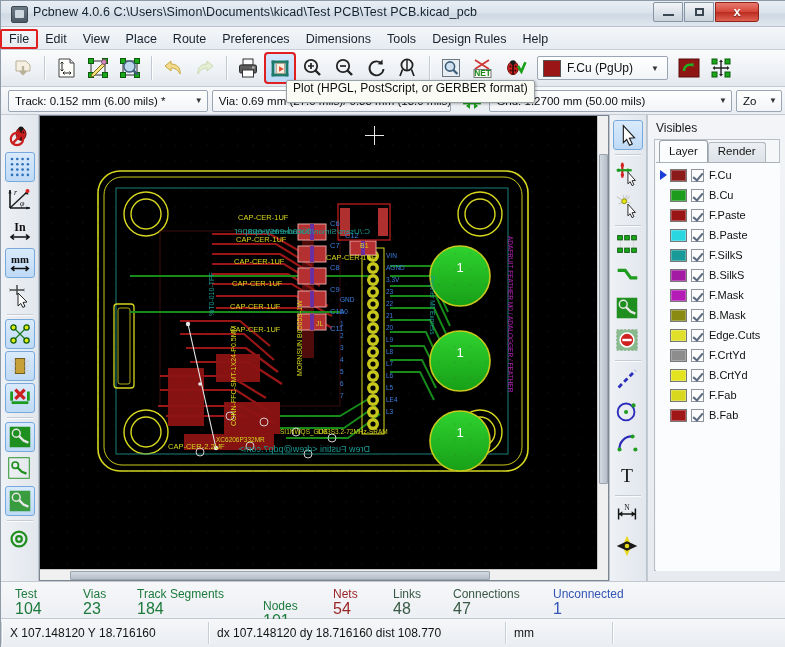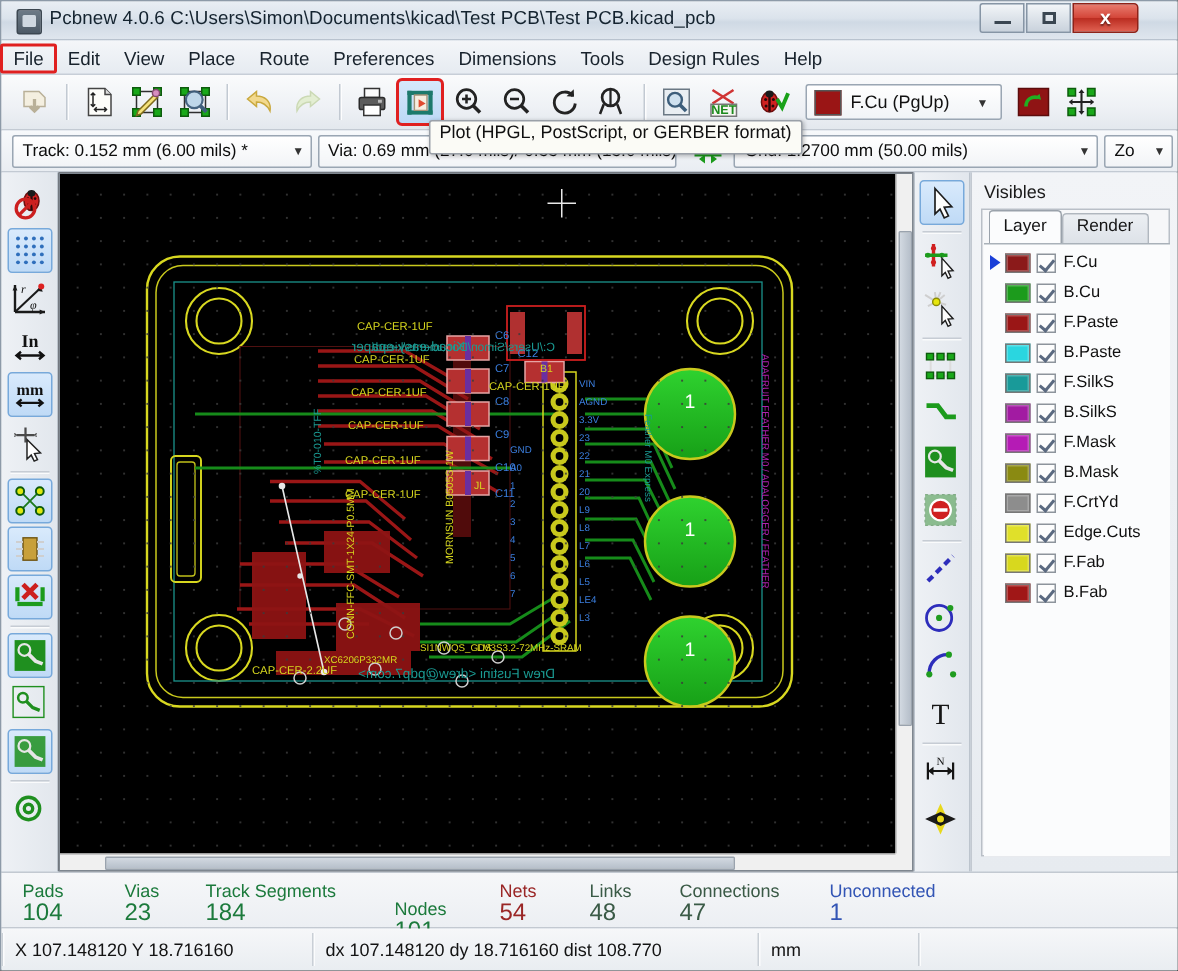--- a/index.html
+++ b/index.html
@@ -939,50 +939,56 @@
             <span class="lbl">F.Mask</span>
           </div>
           <div class="lrow">
             <span class="sel"></span>
             <span class="swatch" style="background: rgb(138, 138, 18);"></span>
             <span class="chk"></span>
             <span class="lbl">B.Mask</span>
           </div>
           <div class="lrow">
             <span class="sel"></span>
+            <span class="swatch" style="background: rgb(224, 224, 42);"></span>
+            <span class="chk"></span>
+            <span class="lbl">Edge.Cuts</span>
+          </div>
+          <div class="lrow">
+            <span class="sel"></span>
             <span class="swatch" style="background: rgb(141, 141, 141);"></span>
             <span class="chk"></span>
             <span class="lbl">F.CrtYd</span>
           </div>
           <div class="lrow">
             <span class="sel"></span>
-            <span class="swatch" style="background: rgb(224, 224, 42);"></span>
-            <span class="chk"></span>
-            <span class="lbl">Edge.Cuts</span>
+            <span class="swatch" style="background: rgb(227, 227, 32);"></span>
+            <span class="chk"></span>
+            <span class="lbl">B.CrtYd</span>
           </div>
           <div class="lrow">
             <span class="sel"></span>
             <span class="swatch" style="background: rgb(216, 216, 30);"></span>
             <span class="chk"></span>
             <span class="lbl">F.Fab</span>
           </div>
           <div class="lrow">
             <span class="sel"></span>
             <span class="swatch" style="background: rgb(160, 23, 23);"></span>
             <span class="chk"></span>
             <span class="lbl">B.Fab</span>
           </div>
         </div>
     </div>
   </div>
 
   <div class="statsbar">
     <div id="stats-host">
         <div class="stat" style="left: 14px;">
-          <div class="k" style="color: rgb(28, 122, 60);">Pads</div>
+          <div class="k" style="color: rgb(28, 122, 60);">Test</div>
           <div class="v" style="color: rgb(28, 122, 60);">104</div>
         </div>
         <div class="stat" style="left: 82px;">
           <div class="k" style="color: rgb(28, 122, 60);">Vias</div>
           <div class="v" style="color: rgb(28, 122, 60);">23</div>
         </div>
         <div class="stat" style="left: 136px;">
           <div class="k" style="color: rgb(28, 122, 60);">Track Segments</div>
           <div class="v" style="color: rgb(28, 122, 60);">184</div>
         </div>

